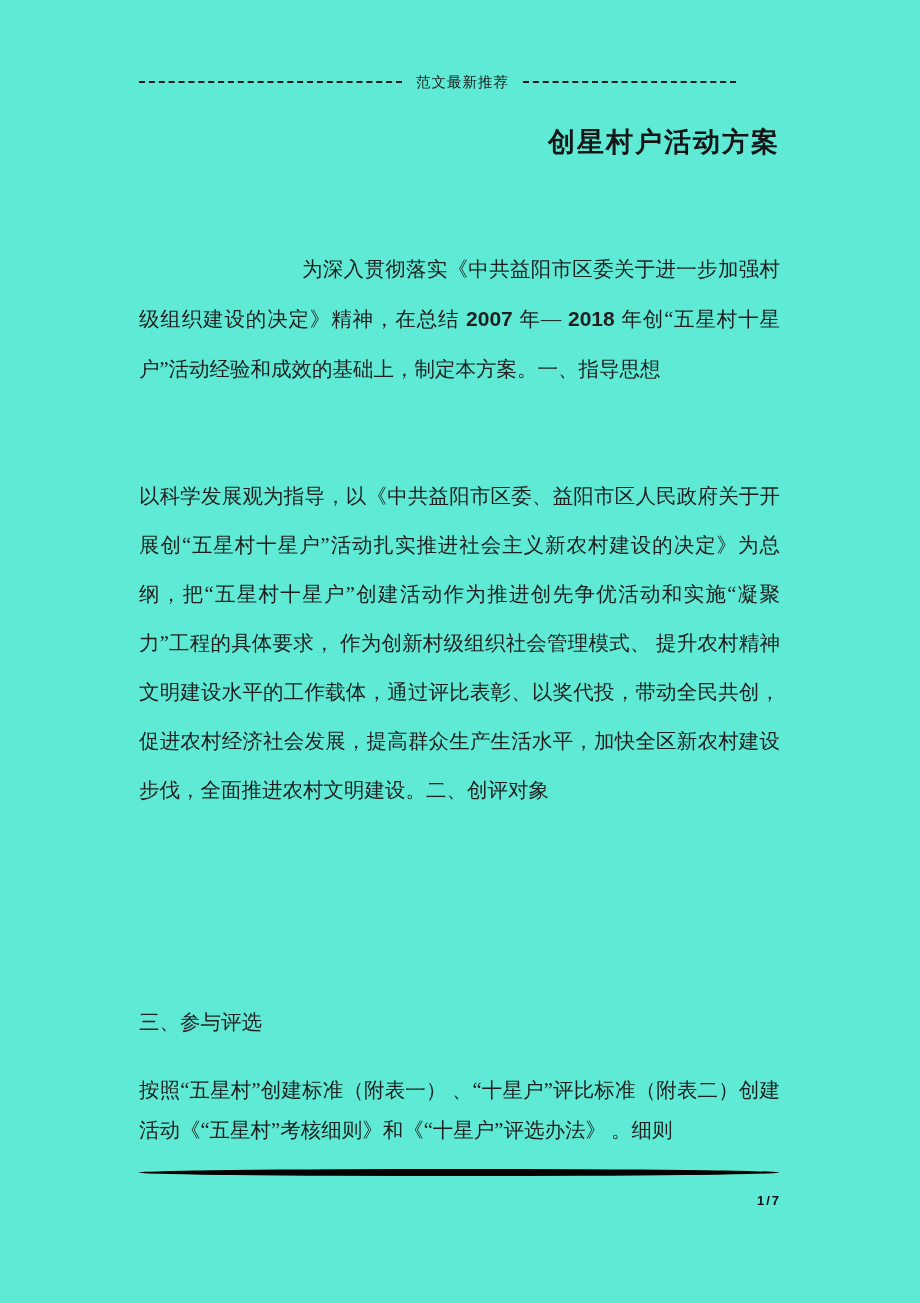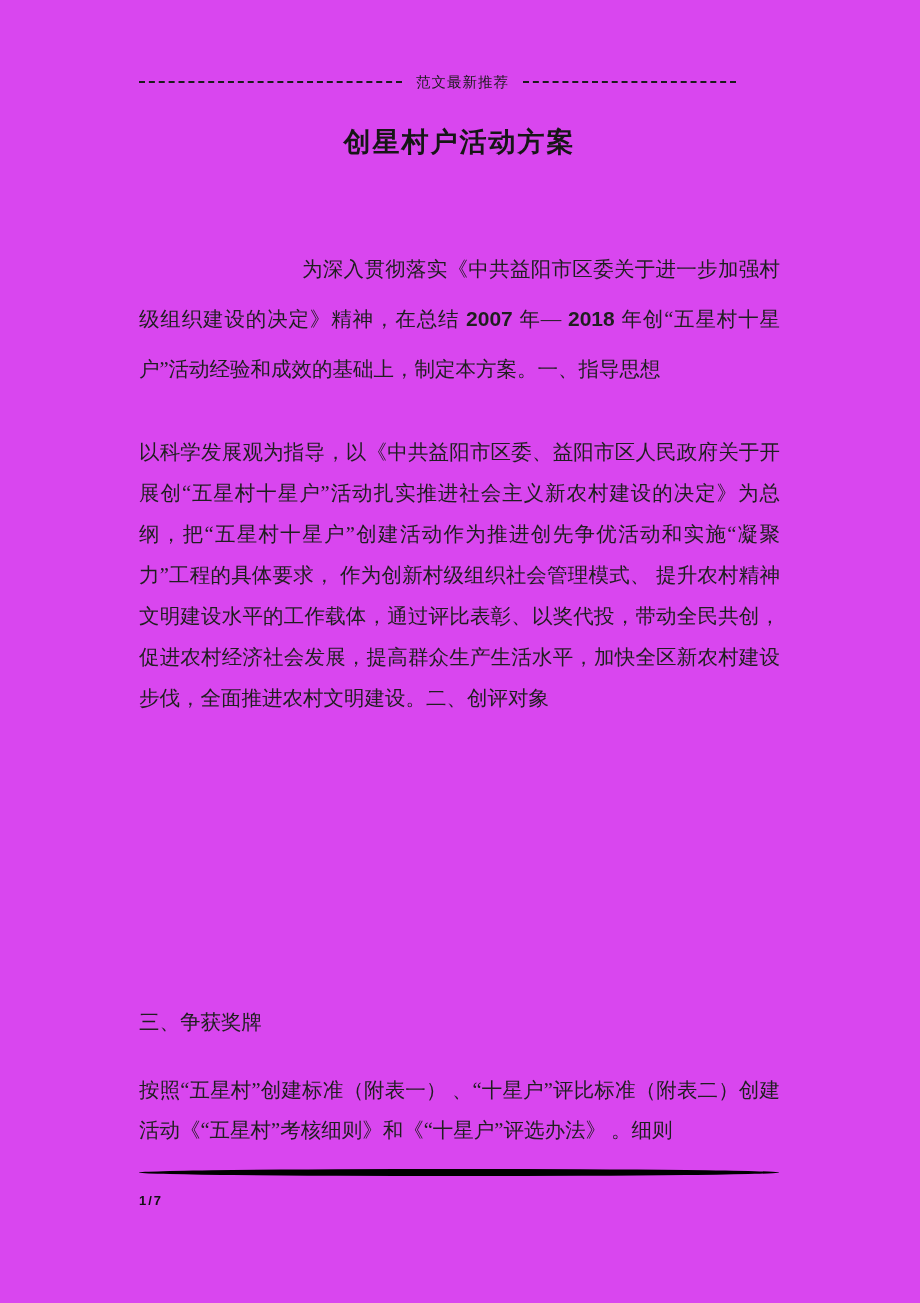--- a/index.html
+++ b/index.html
@@ -10,21 +10,21 @@
   body {
     width: 920px;
     height: 1303px;
     font-family: "Liberation Serif", "DejaVu Serif", serif;
     color: #1f1f1f;
   }
   .page {
     position: relative;
     width: 920px;
     height: 1303px;
-    background: #d946ef;
+    background: #5eead4;
     overflow: hidden;
   }
 
   
   .doc-header {
     position: absolute;
     left: 139px;
     top: 73px;
     width: 597px;
     display: flex;
@@ -45,39 +45,39 @@
     color: #1b1b1b;
   }
 
   
   .doc-title {
     position: absolute;
     left: 139px;
     top: 124px;
     width: 641px;
     margin: 0;
-    text-align: center;
+    text-align: right;
     font-size: 27px;
     font-weight: 700;
     letter-spacing: 2px;
     color: #161616;
   }
 
   
   .para {
     position: absolute;
     left: 139px;
     width: 641px;
     margin: 0;
     font-size: 20.5px;
     text-align: justify;
     color: #1f1f1f;
   }
   .para-1 { top: 244px; line-height: 50px; text-indent: 163px; }
-  .para-2 { top: 432px; line-height: 41px; }
+  .para-2 { top: 472px; line-height: 49px; }
   .para-3 { top: 834px; line-height: 41px; }
   .para-4 { top: 1070px; line-height: 40px; }
 
   .section-heading {
     position: absolute;
     left: 139px;
     top: 1002px;
     width: 641px;
     margin: 0;
     font-size: 20.5px;
@@ -102,20 +102,21 @@
     height: 7px;
     background: #000000;
     border-radius: 50%;
   }
 
   .page-number {
     position: absolute;
     left: 139px;
     top: 1193px;
     width: 642px;
+    text-align: right;
     font-family: "Liberation Sans", "DejaVu Sans", sans-serif;
     font-size: 13px;
     font-weight: 700;
     letter-spacing: 2px;
     color: #111111;
   }
 </style>
 </head>
 <body>
 
@@ -127,21 +128,21 @@
     <span class="dash dash-right"></span>
   </header>
 
   <h1 class="doc-title">创星村户活动方案</h1>
 
   <p class="para para-1"><span class="run run-cjk">为深入贯彻落实《中共益阳市区委关于进一步加强村级组织建设的决定》精神，在总结</span><span class="run run-num"> 2007 </span><span class="run run-cjk">年—</span><span class="run run-num"> 2018 </span><span class="run run-cjk">年创“五星村十星户”活动经验和成效的基础上，制定本方案。一、指导思想</span></p>
 
   <p class="para para-2"><span class="run run-cjk">以科学发展观为指导，以《中共益阳市区委、益阳市区人民政府关于开展创“五星村十星户”活动扎实推进社会主义新农村建设的决定》为总纲，把“五星村十星户”创建活动作为推进创先争优活动和实施“凝聚力”工程的具体要求， 作为创新村级组织社会管理模式、 提升农村精神文明建设水平的工作载体，通过评比表彰、以奖代投，带动全民共创，促进农村经济社会发展，提高群众生产生活水平，加快全区新农村建设步伐，全面推进农村文明建设。二、创评对象</span></p>
 
 
-  <h2 class="section-heading">三、争获奖牌</h2>
+  <h2 class="section-heading">三、参与评选</h2>
 
   <p class="para para-4"><span class="run run-cjk">按照“五星村”创建标准（附表一） 、“十星户”评比标准（附表二）创建活动《“五星村”考核细则》和《“十星户”评选办法》 。细则</span></p>
 
   <div class="footer-rule"></div>
 
   <div class="page-number">1/7</div>
 
 </div>
 
 </body></html>

